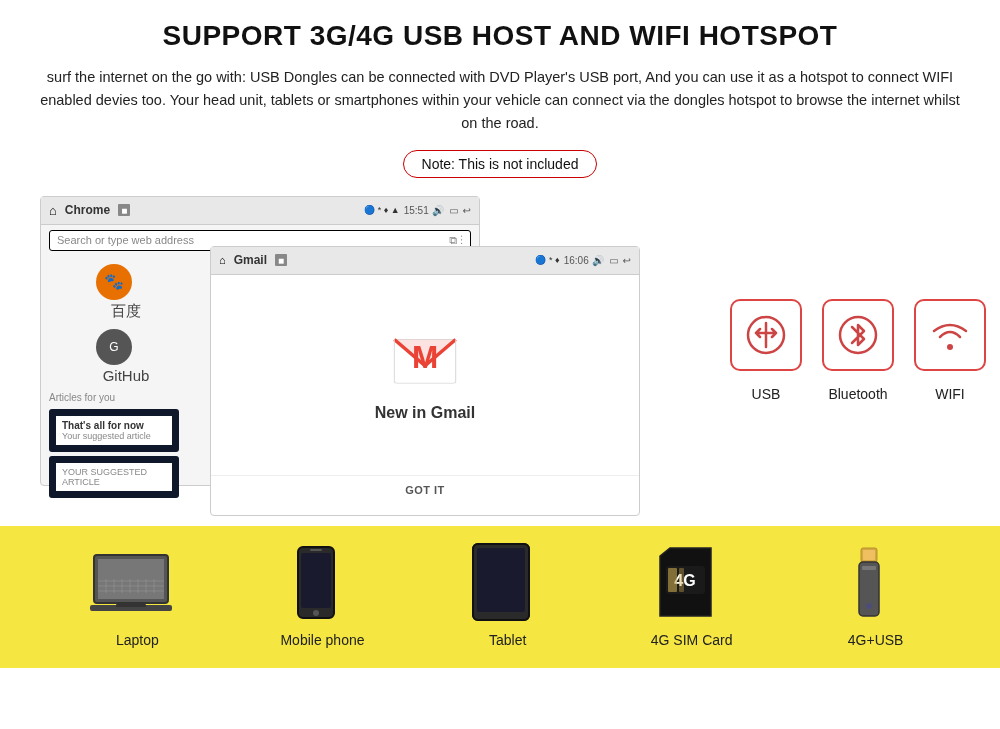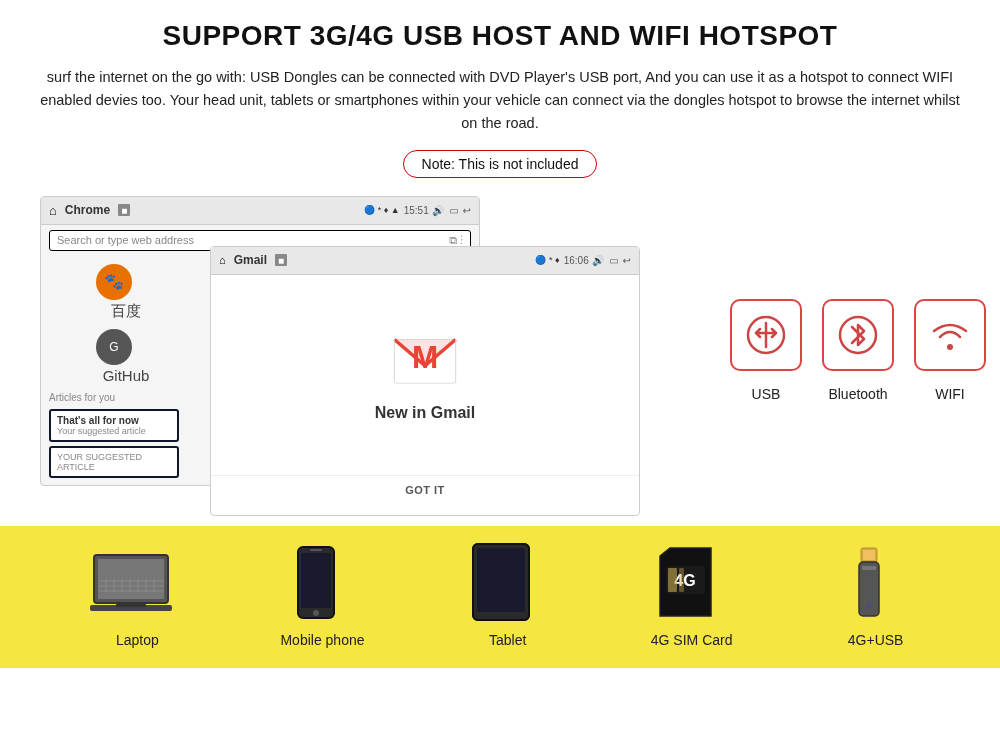--- a/index.html
+++ b/index.html
@@ -156,21 +156,21 @@
     }
 
     .articles-label {
       font-size: 10px;
       color: #888;
       margin-bottom: 6px;
     }
 
     .card-item {
       background: #fff;
-      border: 2px solid #0f172a;
+      border: 7px solid #0f172a;
       border-radius: 3px;
       padding: 4px 6px;
       margin-bottom: 4px;
     }
 
     .card-title {
       font-size: 10px;
       font-weight: bold;
       color: #333;
     }

